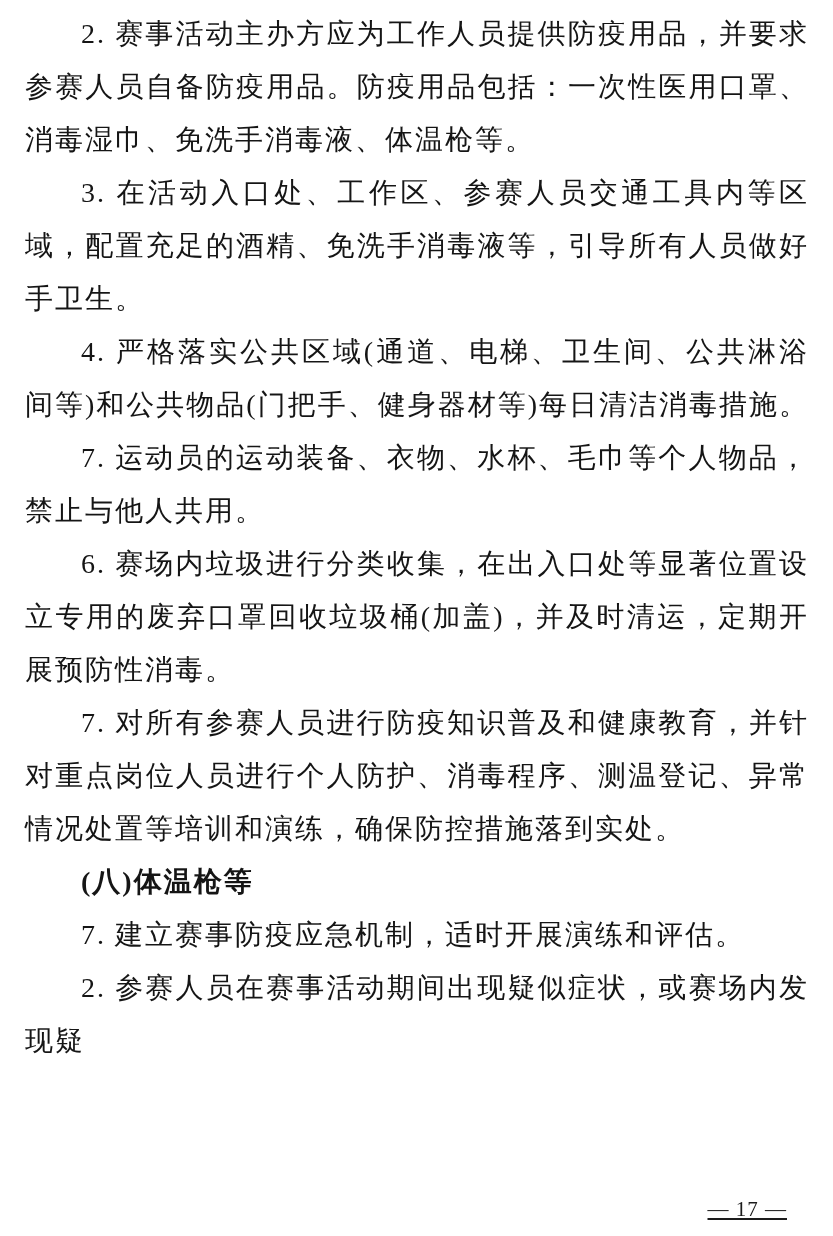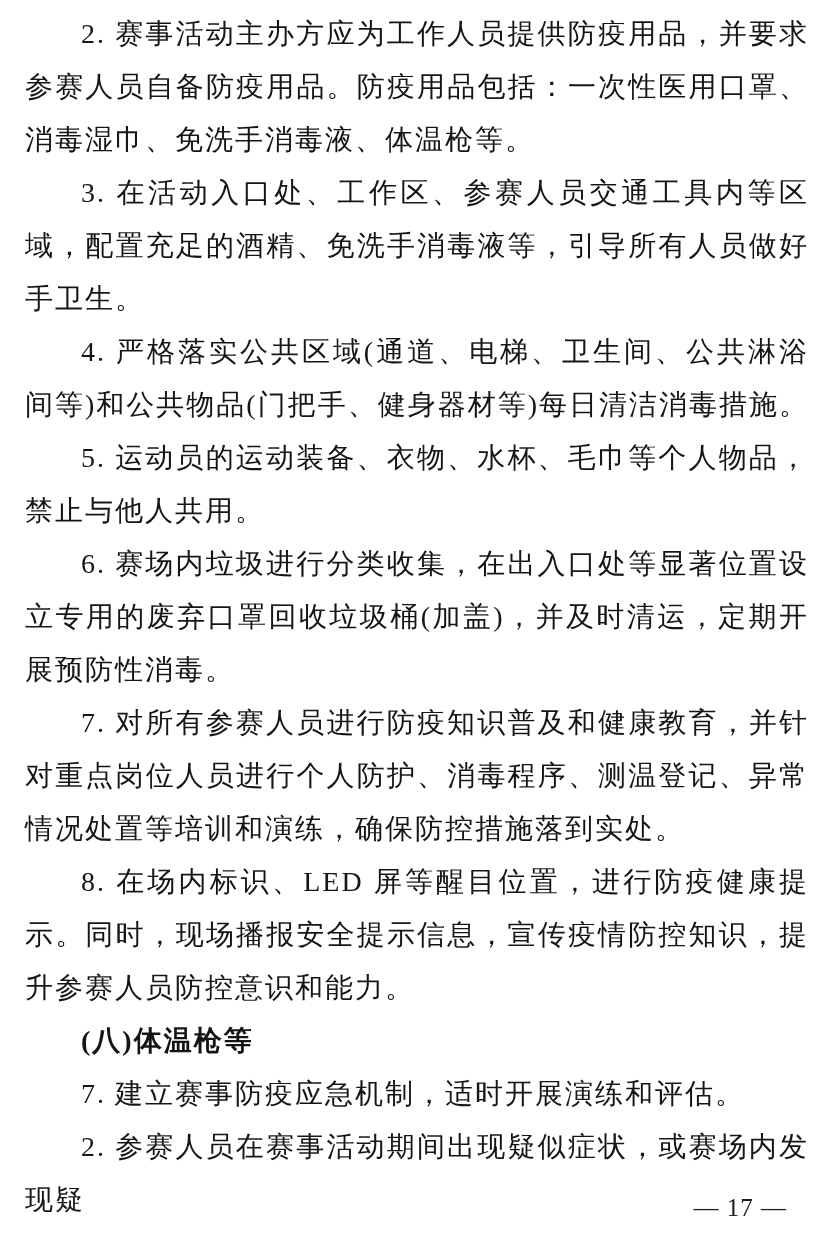--- a/index.html
+++ b/index.html
@@ -32,36 +32,36 @@
     text-indent: 2em;
     word-break: break-all;
   }
   .para.heading {
     font-weight: bold;
   }
   .footer {
     position: absolute;
     right: 46px;
     bottom: 14px;
-    font-size: 25px;
+    font-size: 21px;
     letter-spacing: 1px;
     color: #1c1c1c;
     white-space: pre;
+    text-decoration: underline;
   }
 </style>
 </head>
 <body>
 
 <div class="page">
   <div class="content">
     <p class="para">2. 赛事活动主办方应为工作人员提供防疫用品，并要求参赛人员自备防疫用品。防疫用品包括：一次性医用口罩、消毒湿巾、免洗手消毒液、体温枪等。</p>
     <p class="para">3. 在活动入口处、工作区、参赛人员交通工具内等区域，配置充足的酒精、免洗手消毒液等，引导所有人员做好手卫生。</p>
     <p class="para">4. 严格落实公共区域(通道、电梯、卫生间、公共淋浴间等)和公共物品(门把手、健身器材等)每日清洁消毒措施。</p>
-    <p class="para">5. 运动员的运动装备、衣物、水杯、毛巾等个人物品，禁止与他人共用。</p>
+    <p class="para">7. 运动员的运动装备、衣物、水杯、毛巾等个人物品，禁止与他人共用。</p>
     <p class="para">6. 赛场内垃圾进行分类收集，在出入口处等显著位置设立专用的废弃口罩回收垃圾桶(加盖)，并及时清运，定期开展预防性消毒。</p>
     <p class="para">7. 对所有参赛人员进行防疫知识普及和健康教育，并针对重点岗位人员进行个人防护、消毒程序、测温登记、异常情况处置等培训和演练，确保防控措施落到实处。</p>
-    <p class="para">8. 在场内标识、LED 屏等醒目位置，进行防疫健康提示。同时，现场播报安全提示信息，宣传疫情防控知识，提升参赛人员防控意识和能力。</p>
     <p class="para heading">(八)体温枪等</p>
     <p class="para">7. 建立赛事防疫应急机制，适时开展演练和评估。</p>
     <p class="para">2. 参赛人员在赛事活动期间出现疑似症状，或赛场内发现疑</p>
   </div>
   <div class="footer">— 17 —</div>
 </div>
 
 </body></html>

